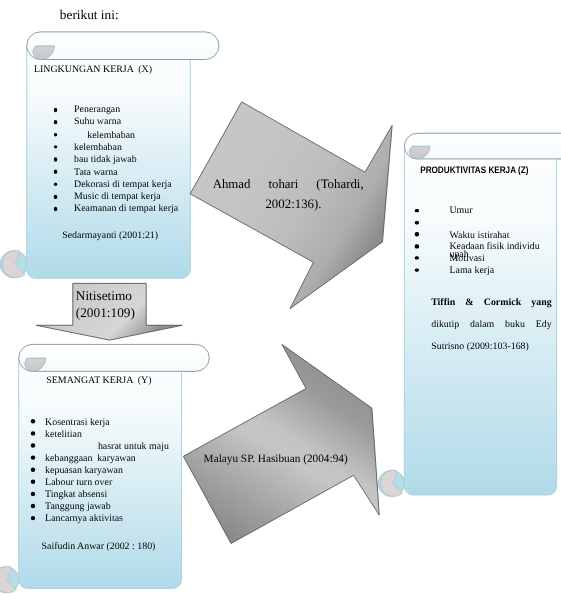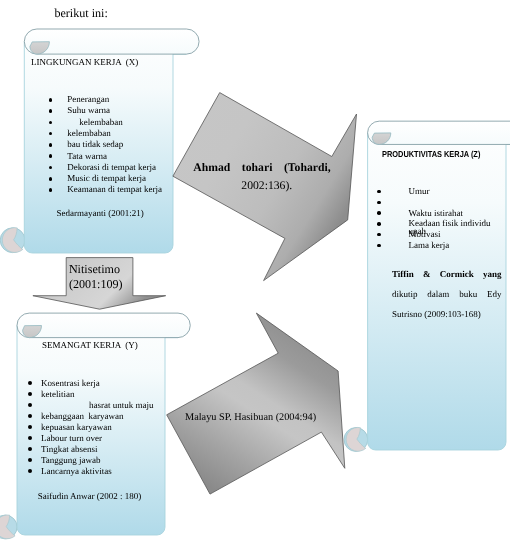--- a/index.html
+++ b/index.html
@@ -109,21 +109,21 @@
   <div class="abs" id="box1-list">
       <div class="bullet" style="left: 48.55px; top: 98.05px; width: 3.5px; height: 3.5px;"></div>
       <div class="txt li" style="left: 67.3px; top: 95.2px;">Penerangan</div>
       <div class="bullet" style="left: 48.55px; top: 109.33px; width: 3.5px; height: 3.5px;"></div>
       <div class="txt li" style="left: 67.3px; top: 106.48px;">Suhu warna</div>
       <div class="bullet" style="left: 48.55px; top: 120.61px; width: 3.5px; height: 3.5px;"></div>
       <div class="txt li" style="left: 67.3px; top: 117.76px; margin-left: 12px;">kelembaban</div>
       <div class="bullet" style="left: 48.55px; top: 131.89px; width: 3.5px; height: 3.5px;"></div>
       <div class="txt li" style="left: 67.3px; top: 129.04px;">kelembaban</div>
       <div class="bullet" style="left: 48.55px; top: 143.17px; width: 3.5px; height: 3.5px;"></div>
-      <div class="txt li" style="left: 67.3px; top: 140.32px;">bau tidak sedap</div>
+      <div class="txt li" style="left: 67.3px; top: 140.32px;">bau tidak jawab</div>
       <div class="bullet" style="left: 48.55px; top: 154.45px; width: 3.5px; height: 3.5px;"></div>
       <div class="txt li" style="left: 67.3px; top: 151.6px;">Tata warna</div>
       <div class="bullet" style="left: 48.55px; top: 165.73px; width: 3.5px; height: 3.5px;"></div>
       <div class="txt li" style="left: 67.3px; top: 162.88px;">Dekorasi di tempat kerja</div>
       <div class="bullet" style="left: 48.55px; top: 177.01px; width: 3.5px; height: 3.5px;"></div>
       <div class="txt li" style="left: 67.3px; top: 174.16px; text-align: right;">Music di tempat kerja</div>
       <div class="bullet" style="left: 48.55px; top: 188.29px; width: 3.5px; height: 3.5px;"></div>
       <div class="txt li" style="left: 67.3px; top: 185.44px;">Keamanan di tempat kerja</div>
     </div>
   <div class="abs" id="box2-list">
@@ -163,21 +163,21 @@
 
   <div class="txt src" style="left:56.5px;top:209px;">Sedarmayanti (2001:21)</div>
   <div class="txt src" style="left:37.8px;top:491.8px;">Saifudin Anwar (2002 : 180)</div>
   <div class="abs" id="box2-source">
       <div class="txt src" style="left: 392px; top: 269.6px; width: 109.5px; white-space: normal; text-align: justify; text-align-last: justify; font-weight: bold;">Tiffin &amp; Cormick yang</div>
       <div class="txt src" style="left: 392px; top: 289.8px; width: 109.5px; white-space: normal; text-align: justify; text-align-last: justify;">dikutip dalam buku Edy</div>
       <div class="txt src" style="left: 392px; top: 310px; width: 109.5px; white-space: normal;">Sutrisno (2009:103-168)</div>
     </div>
 
   <div class="abs" id="arrow1-text">
-      <div class="txt arrow-line" style="left: 193.3px; top: 161.8px; font-size: 11.7px; width: 137.3px; white-space: normal; text-align: justify; text-align-last: justify; font-weight: bold;">Ahmad tohari (Tohardi,</div>
+      <div class="txt arrow-line" style="left: 193.3px; top: 161.8px; font-size: 11.7px; width: 137.3px; white-space: normal; text-align: justify; text-align-last: justify;">Ahmad tohari (Tohardi,</div>
       <div class="txt arrow-line" style="left: 193.3px; top: 180px; font-size: 11.7px; margin-left: 48px;">2002:136).</div>
     </div>
   <div class="abs" id="arrow2-text">
       <div class="txt arrow-line" style="left: 68.9px; top: 263.2px; font-size: 12.1px;">Nitisetimo</div>
       <div class="txt arrow-line" style="left: 68.9px; top: 277.7px; font-size: 12.1px;">(2001:109)</div>
     </div>
   <div class="abs" id="arrow3-text">
       <div class="txt arrow-line" style="left: 185.1px; top: 413px; font-size: 10.25px;">Malayu SP. Hasibuan (2004:94)</div>
     </div>
 

